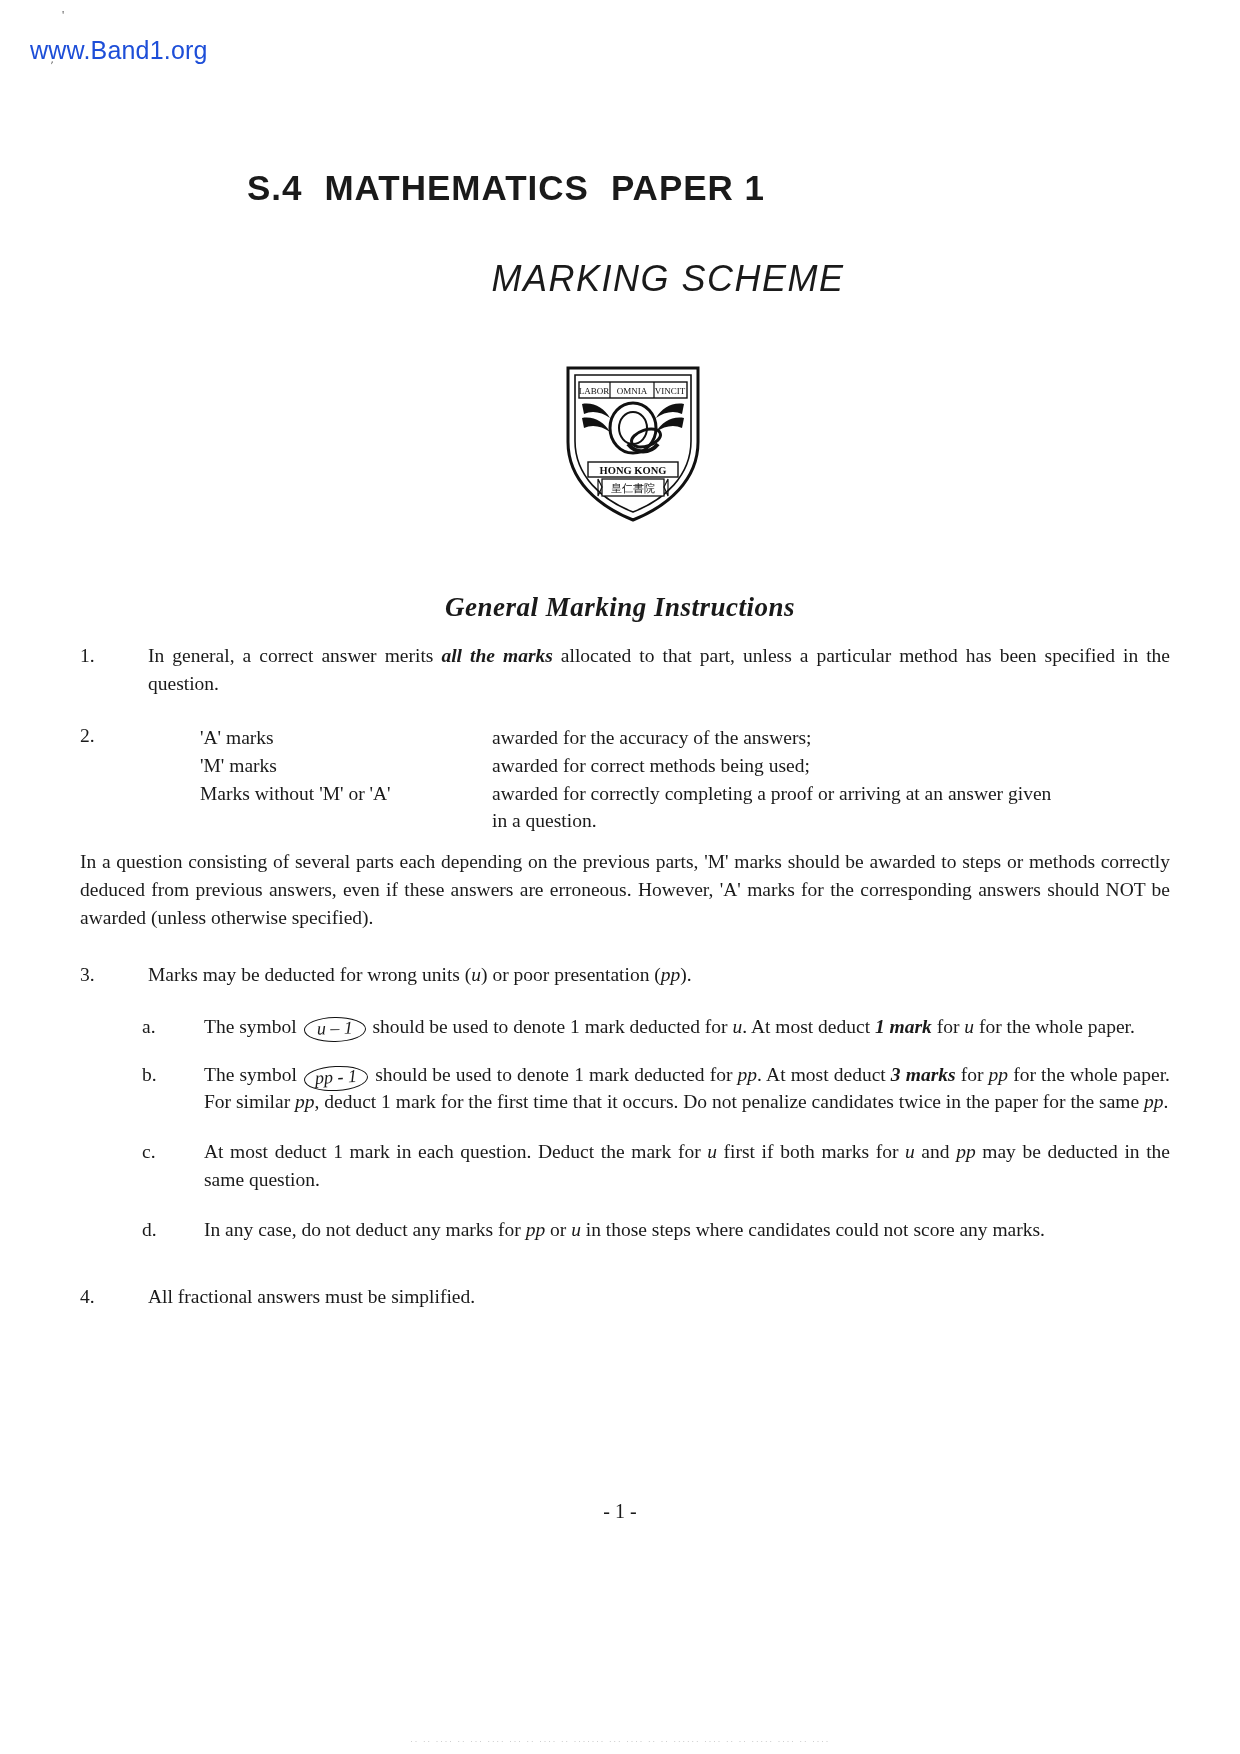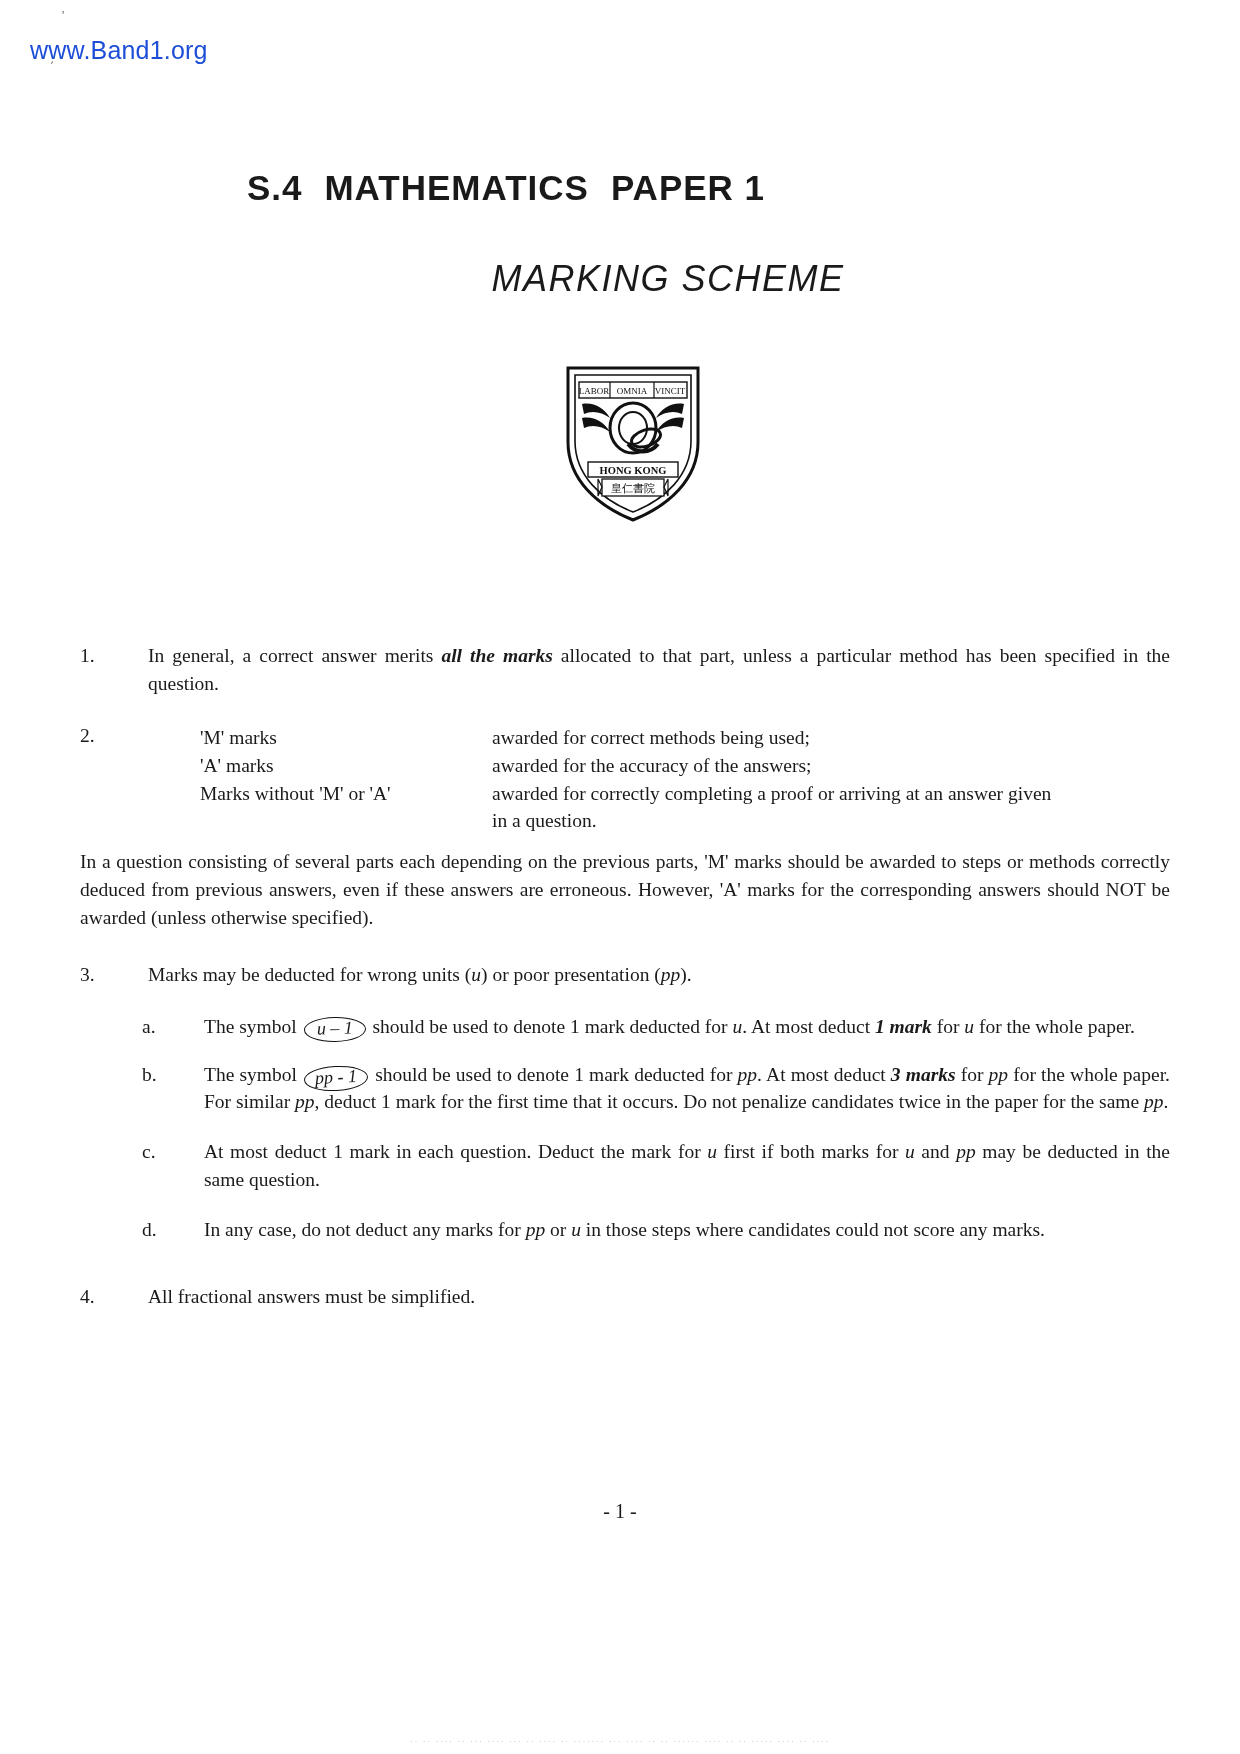--- a/index.html
+++ b/index.html
@@ -246,41 +246,42 @@
         <text x="75" y="114" font-family="Liberation Serif, serif" font-size="10.5" font-weight="bold" text-anchor="middle" fill="#111">HONG KONG</text>
 
         <rect x="44" y="119" width="62" height="17" fill="#ffffff" stroke="#111" stroke-width="1.3"></rect>
         <text x="75" y="132" font-family="Liberation Serif, serif" font-size="11" text-anchor="middle" fill="#111">皇仁書院</text>
         <path d="M40 119 l4 8 l-4 9 z" fill="none" stroke="#111" stroke-width="1.2"></path>
         <path d="M110 119 l-4 8 l4 9 z" fill="none" stroke="#111" stroke-width="1.2"></path>
       </svg>
     </div>
   </div>
 
+  <div class="gmi">General Marking Instructions</div>
 
   <div class="content">
 
     <div class="item">
       <div class="num">1.</div>
       <div class="body">
         <span>In general, a correct answer merits </span><b class="bi">all the marks</b><span> allocated to that part, unless a particular method has been specified in the question.</span>
       </div>
     </div>
 
     <div class="item" style="margin-top:25px;">
       <div class="num">2.</div>
       <div class="body">
         <div class="cat-table">
           <div class="cat-row">
+            <div class="cat-label">'A' marks</div>
+            <div class="cat-desc">awarded for the accuracy of the answers;</div>
+          </div>
+          <div class="cat-row">
             <div class="cat-label">'M' marks</div>
             <div class="cat-desc">awarded for correct methods being used;</div>
-          </div>
-          <div class="cat-row">
-            <div class="cat-label">'A' marks</div>
-            <div class="cat-desc">awarded for the accuracy of the answers;</div>
           </div>
           <div class="cat-row">
             <div class="cat-label">Marks without 'M' or 'A'</div>
             <div class="cat-desc">awarded for correctly completing a proof or arriving at an answer given</div>
           </div>
           <div class="cat-cont">in a question.</div>
         </div>
       </div>
     </div>
     <div class="para-after" style="margin-top:10px;">In a question consisting of several parts each depending on the previous parts, 'M' marks should be awarded to steps or methods correctly deduced from previous answers, even if these answers are erroneous. However, 'A' marks for the corresponding answers should NOT be awarded (unless otherwise specified).</div>

